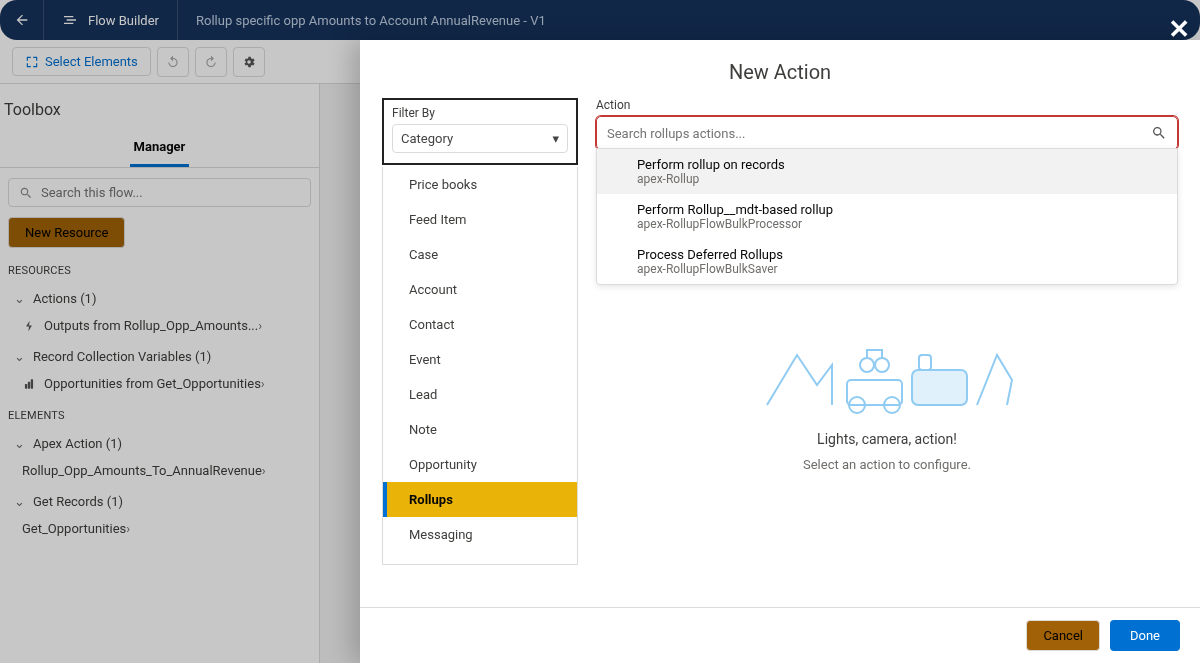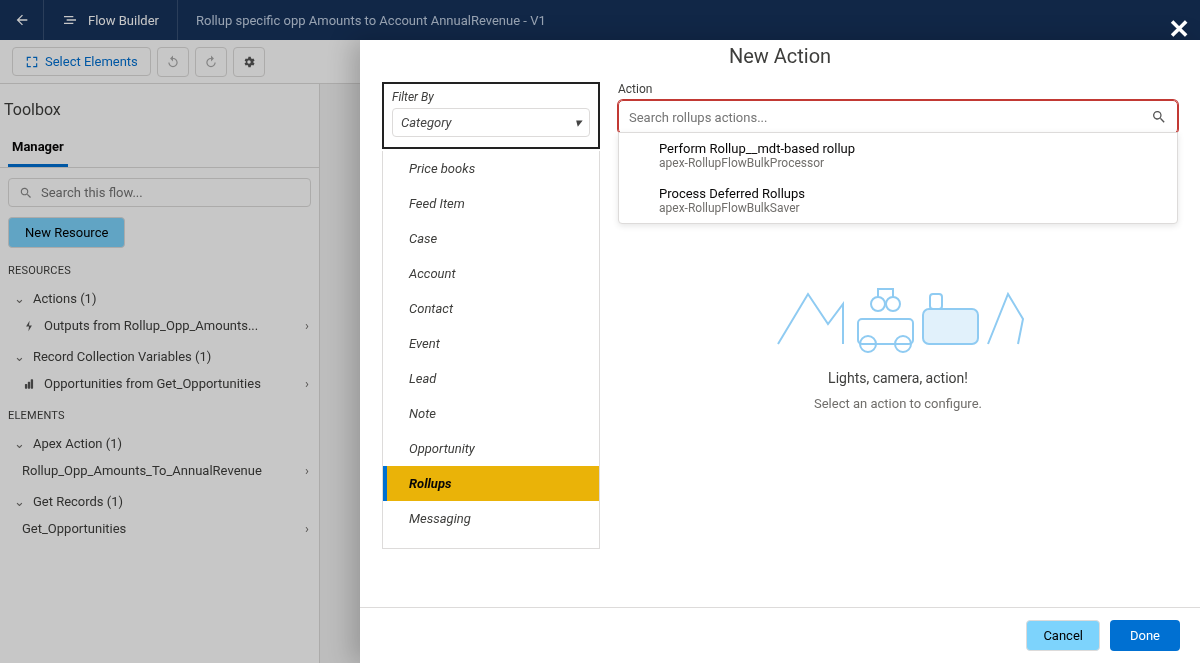--- a/index.html
+++ b/index.html
@@ -1,51 +1,51 @@
 <!DOCTYPE html>
 <html><head>
 <meta charset="utf-8">
 <style>
 * { box-sizing: border-box; margin: 0; padding: 0; font-family: -apple-system, BlinkMacSystemFont, "Segoe UI", Roboto, Helvetica, Arial, sans-serif; }
 body { width: 1200px; height: 663px; overflow: hidden; position: relative; background: #fff; }
 
-.header { background: #16325c; height: 40px; display: flex; align-items: center; color: #fff; font-size: 13px; }
+.header { background: #16325c; height: 40px; display: flex; align-items: center; color: #fff; font-size: 13px; border-radius: 17px; }
 .header-back { width: 44px; height: 40px; display: flex; align-items: center; justify-content: center; border-right: 1px solid rgba(255,255,255,0.15); cursor: pointer; }
 .header-app { padding: 0 18px; display: flex; align-items: center; gap: 10px; height: 40px; border-right: 1px solid rgba(255,255,255,0.15); }
 .header-title { padding: 0 18px; color: #c3d1e4; }
 
 .toolbar { height: 44px; border-bottom: 1px solid #dddbda; display: flex; align-items: center; padding: 0 12px; gap: 6px; background: #fff; }
 .btn { border: 1px solid #dddbda; background: #fff; padding: 6px 12px; border-radius: 4px; font-size: 13px; color: #0070d2; cursor: pointer; display: inline-flex; align-items: center; gap: 6px; }
 .icon-btn { border: 1px solid #dddbda; background: #fff; width: 32px; height: 30px; border-radius: 4px; display: inline-flex; align-items: center; justify-content: center; cursor: pointer; }
 
 .body { display: flex; height: calc(663px - 40px - 44px); }
 
 .sidebar { width: 320px; border-right: 1px solid #dddbda; background: #fff; font-size: 13px; color: #3e3e3c; overflow: hidden; }
 .sidebar-title { padding: 16px 4px 10px; font-size: 16px; color: #3e3e3c; }
-.tab-row { border-bottom: 1px solid #dddbda; }
+.tab-row { border-bottom: 1px solid #dddbda; text-align: center; }
 .tab { display: inline-block; padding: 10px 4px; margin: 0 8px; font-weight: 700; color: #080707; border-bottom: 3px solid #0070d2; font-size: 13px; }
 .search-box { margin: 10px 8px; border: 1px solid #dddbda; border-radius: 4px; display: flex; align-items: center; padding: 6px 10px; gap: 8px; }
 .search-box input { border: none; outline: none; font-size: 13px; flex: 1; color: #706e6b; }
 .new-res { margin: 6px 8px; }
 .section-head { padding: 10px 8px 6px; color: #3e3e3c; font-size: 11px; letter-spacing: 0.02em; }
 .tree-item { padding: 8px 8px 8px 14px; display: flex; align-items: center; gap: 8px; cursor: pointer; }
-.tree-sub { padding-left: 22px; display: flex; align-items: center; justify-content: space-between; padding-right: 10px; padding-top: 4px; padding-bottom: 8px; }
+.tree-sub { padding-left: 22px; display: flex; align-items: center; padding-right: 10px; padding-top: 4px; padding-bottom: 8px; }
 .chev { color: #706e6b; }
 
 .canvas { flex: 1; background: #f3f2f2; }
 
 
 .scrim { position: absolute; inset: 0; background: rgba(0,0,0,0.22); }
 
 
 .modal { position: absolute; top: 40px; right: 0; width: 840px; height: 623px; background: #fff; box-shadow: -8px 0 24px rgba(0,0,0,0.2); display: flex; flex-direction: column; }
 .close-x { position: absolute; top: 14px; right: 10px; font-size: 26px; color: #fff; font-weight: bold; cursor: pointer; z-index: 5; }
-.modal-header { text-align: center; padding: 4px 0 14px; font-size: 20px; color: #3e3e3c; }
+.modal-header { text-align: center; padding: 20px 0 14px; font-size: 20px; color: #3e3e3c; }
 .modal-body { display: flex; flex: 1; padding: 0 22px; gap: 18px; overflow: hidden; }
-.modal-left { width: 218px; font-style: italic; }
+.modal-left { width: 196px; }
 .filter-box { border: 2px solid #222; padding: 6px 8px 10px; }
 .filter-label { font-size: 12px; color: #3e3e3c; padding-bottom: 4px; }
 .filter-select { border: 1px solid #dddbda; border-radius: 4px; padding: 6px 8px; font-size: 13px; display: flex; justify-content: space-between; align-items: center; color: #444; cursor: pointer; }
 .cat-list { margin-top: 2px; border: 1px solid #dddbda; border-top: none; position: relative; height: 398px; }
 .cat-list-inner { overflow-y: auto; height: 100%; }
 .cat-item { padding: 10px 22px; font-size: 13px; color: #3e3e3c; cursor: pointer; border-left: 4px solid transparent; }
 .cat-item.active { background: #eab308; border-left-color: #0070d2; font-weight: 700; color: #080707; }
 
 .modal-right { flex: 1; display: flex; flex-direction: column; position: relative; }
 .action-label { font-size: 12px; color: #3e3e3c; margin-bottom: 4px; }
@@ -55,21 +55,21 @@
 .dd-item { padding: 8px 12px 8px 40px; font-size: 13px; cursor: pointer; }
 .dd-item.hover { background: #f3f2f2; }
 .dd-title { color: #080707; }
 .dd-sub { color: #706e6b; font-size: 12px; }
 
 .placeholder { text-align: center; margin-top: 40px; }
 .ph-title { font-size: 14px; color: #3e3e3c; margin-top: 12px; }
 .ph-sub { font-size: 13px; color: #706e6b; margin-top: 10px; }
 
 .modal-footer { border-top: 1px solid #dddbda; padding: 12px 20px; display: flex; justify-content: flex-end; gap: 10px; }
-.btn-neutral { border: 1px solid #dddbda; background: #7dd3fc; padding: 7px 16px; border-radius: 4px; font-size: 13px; cursor: pointer; }
+.btn-neutral { border: 1px solid #dddbda; background: #a16207; padding: 7px 16px; border-radius: 4px; font-size: 13px; cursor: pointer; }
 .btn-brand { border: none; background: #0070d2; color: #fff; padding: 7px 20px; border-radius: 4px; font-size: 13px; font-weight: 400; cursor: pointer; }
 
 svg { fill: currentColor; }
 .cat-list-inner::-webkit-scrollbar { width: 10px; }
 .cat-list-inner::-webkit-scrollbar-thumb { background: #c9c7c5; }
 .cat-list-inner::-webkit-scrollbar-track { background: #f3f2f2; }
 </style>
 </head>
 <body>
 
@@ -213,20 +213,24 @@
 
     <div class="modal-right">
       <div class="action-label">Action</div>
       <div class="action-search">
         <input placeholder="Search rollups actions..." style="">
         <svg width="16" height="16" viewBox="0 0 24 24">
             <path fill="#555" d="M15.5 14h-.8l-.3-.3a6.5 6.5 0 1 0-.7.7l.3.3v.8l5 5 1.5-1.5-5-5zm-6 0a4.5 4.5 0 1 1 0-9 4.5 4.5 0 0 1 0 9z"></path>
           </svg>
       </div>
       <div class="dropdown" id="action-dropdown">
+          <div class="dd-item hover">
+            <div class="dd-title">Perform rollup on records</div>
+            <div class="dd-sub">apex-Rollup</div>
+          </div>
           <div class="dd-item">
             <div class="dd-title">Perform Rollup__mdt-based rollup</div>
             <div class="dd-sub">apex-RollupFlowBulkProcessor</div>
           </div>
           <div class="dd-item">
             <div class="dd-title">Process Deferred Rollups</div>
             <div class="dd-sub">apex-RollupFlowBulkSaver</div>
           </div>
         </div>
 

